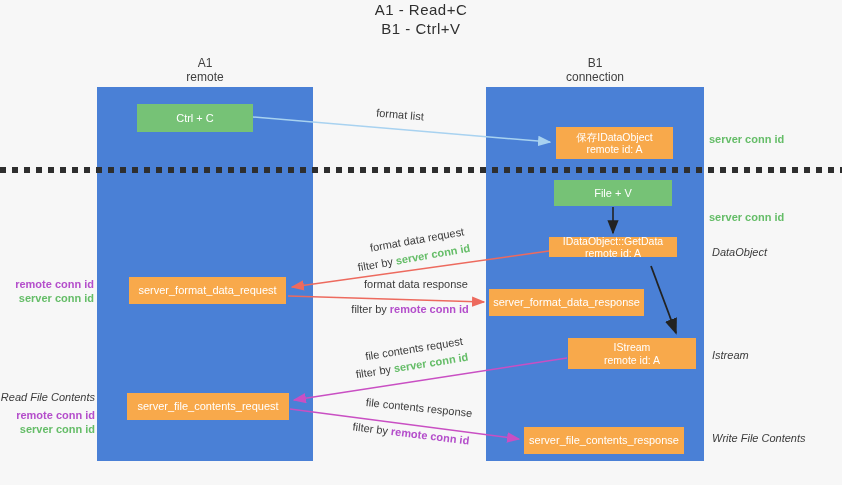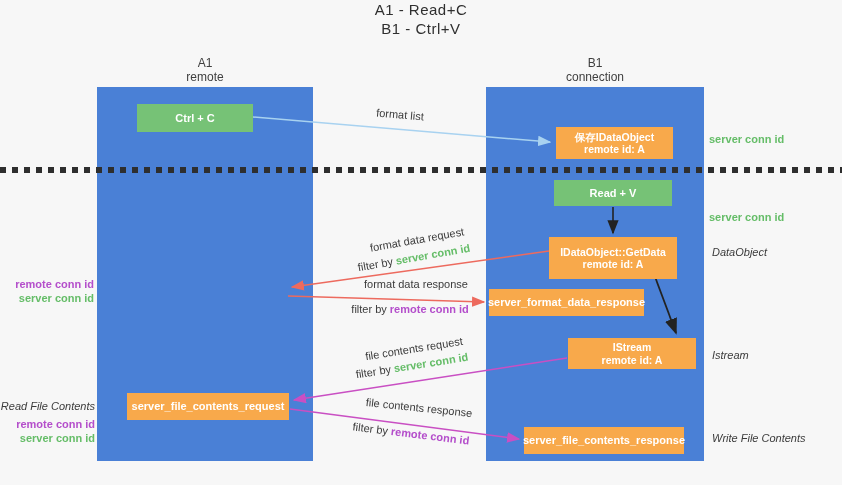--- a/index.html
+++ b/index.html
@@ -59,44 +59,43 @@
     z-index: 3;
     display: flex;
     flex-direction: column;
     align-items: center;
     justify-content: center;
     color: #ffffff;
     font-size: 11px;
     line-height: 13px;
     text-align: center;
     box-sizing: border-box;
-    font-weight: bold;
   }
   .node.green  { background: #76c276; }
   .node.orange { background: #f8a94b; }
   .node .l2 { font-size: 10.5px; }
 
   #box-ctrl-c        { left: 137px; top: 104px; width: 116px; height: 28px; }
   #box-save-obj      { left: 556px; top: 127px; width: 117px; height: 32px; font-size: 10.5px; line-height: 12px; align-items: center; }
   #box-ctrl-v        { left: 554px; top: 180px; width: 118px; height: 26px; }
-  #box-getdata       { left: 549px; top: 237px; width: 128px; height: 42px; font-size: 10.5px; line-height: 12.5px; }
+  #box-getdata       { left: 549px; top: 237px; width: 128px; height: 20px; font-size: 10.5px; line-height: 12.5px; }
   #box-format-req    { left: 129px; top: 277px; width: 157px; height: 27px; }
   #box-format-resp   { left: 489px; top: 289px; width: 155px; height: 27px; }
   #box-istream       { left: 568px; top: 338px; width: 128px; height: 31px; font-size: 10.5px; line-height: 13px; }
   #box-file-req      { left: 127px; top: 393px; width: 162px; height: 27px; justify-content: center; }
   #box-file-resp     { left: 524px; top: 427px; width: 160px; height: 27px; }
 
   
   .side-label { font-size: 11px; line-height: 14px; white-space: nowrap; z-index: 2; }
   .green-txt  { color: #65bd68; font-weight: bold; }
   .purple-txt { color: #b44ecb; font-weight: bold; }
   .dark-txt   { color: #3b3b3b; font-style: italic; }
 
   #left-ids-1 { left: 0; top: 277px; width: 94px; text-align: right; }
-  #left-ids-2 { left: 0; top: 399px; width: 95px; text-align: right; }
+  #left-ids-2 { left: 0; top: 390px; width: 95px; text-align: right; }
   #left-ids-2 .gap { height: 4px; }
 
   #right-scid-1 { left: 709px; top: 132px; }
   #right-scid-2 { left: 709px; top: 210px; }
   #right-dataobject { left: 712px; top: 245px; }
   #right-istream    { left: 712px; top: 348px; }
   #right-writefile  { left: 712px; top: 431px; }
 
   
   .arrow-label {
@@ -177,28 +176,31 @@
   <div class="abs node green" id="box-ctrl-c">
     <div>Ctrl + C</div>
   </div>
 
   <div class="abs node orange" id="box-save-obj">
     <div>保存IDataObject</div>
     <div class="l2">remote id: A</div>
   </div>
 
   <div class="abs node green" id="box-ctrl-v">
-    <div>Read + V</div>
+    <div>File + V</div>
   </div>
 
   <div class="abs node orange" id="box-getdata">
     <div>IDataObject::GetData</div>
     <div class="l2">remote id: A</div>
   </div>
 
+  <div class="abs node orange" id="box-format-req">
+    <div>server_format_data_request</div>
+  </div>
 
   <div class="abs node orange" id="box-format-resp">
     <div>server_format_data_response</div>
   </div>
 
   <div class="abs node orange" id="box-istream">
     <div>IStream</div>
     <div class="l2">remote id: A</div>
   </div>
 

